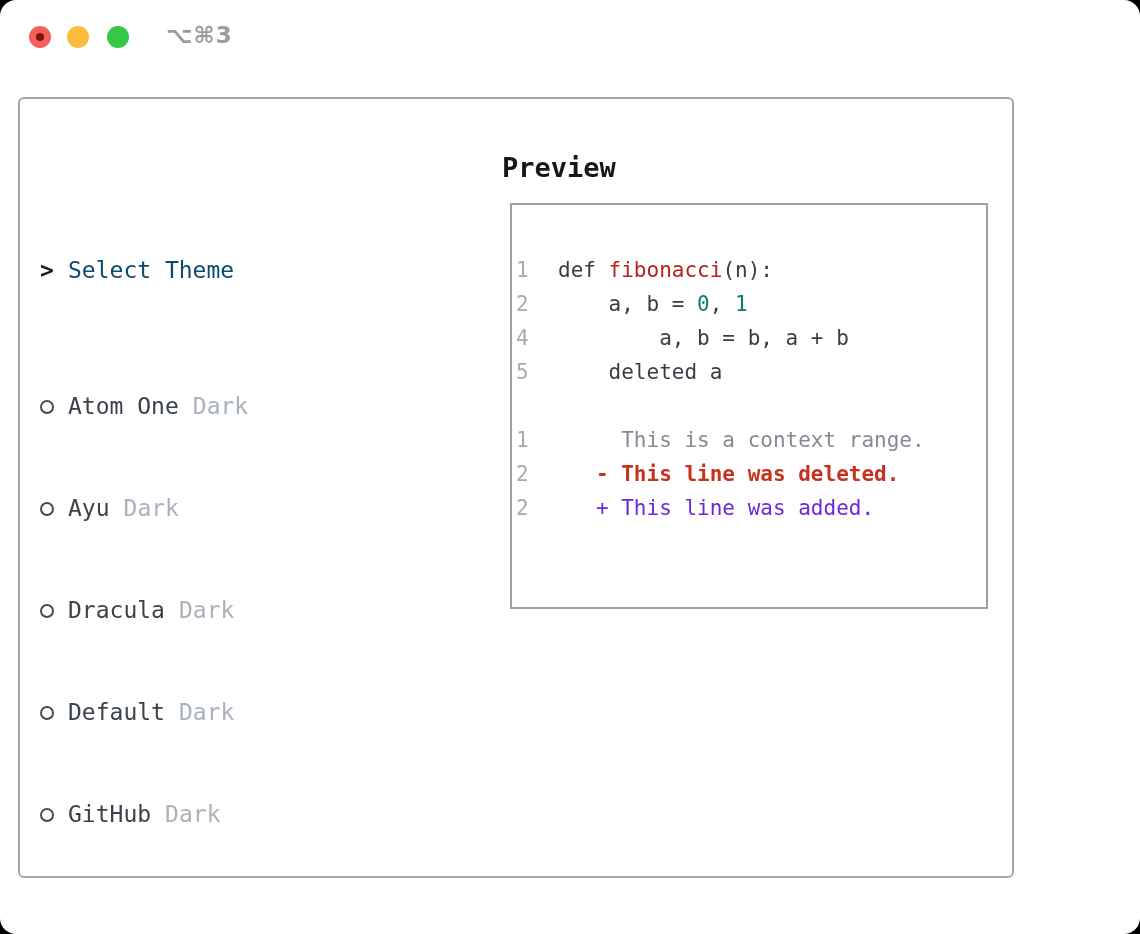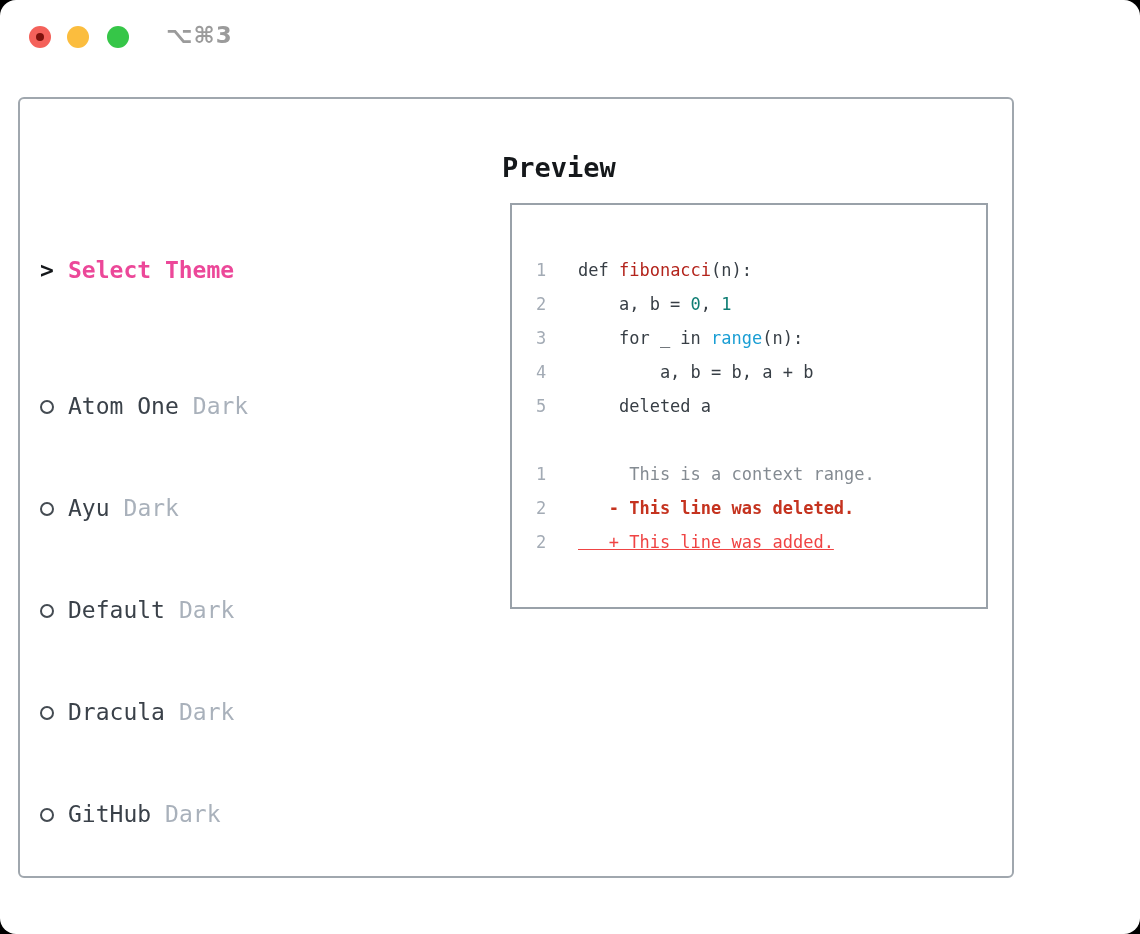--- a/index.html
+++ b/index.html
@@ -18,40 +18,40 @@
              font-weight:bold;font-size:23px;color:#9b9b9b;letter-spacing:1px;}
 
   
   .panel{position:absolute;left:18px;top:97px;width:996px;height:781px;
          border:2px solid #a0a7ae;border-radius:6px;background:#fff;box-sizing:border-box;}
 
   
   .leftcol{position:absolute;left:20px;top:52px;font-size:23px;line-height:34px;white-space:pre;}
   .row{height:34px;white-space:pre;}
   .prompt{display:inline-block;width:28px;font-weight:bold;color:#15181b;}
-  .hdr{font-weight:bold;color:#ec4899;}
+  .hdr{font-weight:normal;color:#0c4a6e;}
   .radio{display:inline-block;box-sizing:border-box;width:14px;height:14px;margin-right:14px;
          border:2px solid #444b52;border-radius:50%;vertical-align:0px;background:transparent;}
   .nm{color:#3a4149;}
   .sfx{color:#a9b1bb;margin-left:14px;}
 
   
   .preview-title{position:absolute;left:482px;top:52px;font-size:27px;line-height:34px;
                  font-weight:bold;color:#15181b;}
   .preview-box{position:absolute;left:490px;top:104px;width:478px;height:406px;box-sizing:border-box;
                border:2px solid #99a1a9;background:#fff;padding:48px 4px;overflow:hidden;}
-  .pline{height:34px;line-height:34px;font-size:17px;white-space:pre;margin-left:20px;}
+  .pline{height:34px;line-height:34px;font-size:21px;white-space:pre;}
   .g{display:inline-block;width:42px;color:#a3abb5;}
   .p{color:#373e45;}
   .fn{color:#b3241c;}
   .nb{color:#0e7d73;}
   .bi{color:#1a9ed4;}
   .ctx{color:#848b92;}
   .del{color:#c5331f;font-weight:bold;}
-  .add{color:#ef4444;text-decoration:underline;}
+  .add{color:#6d28d9;}
 </style>
 </head>
 <body>
 
 <div class="stage">
   <div class="window">
 
     <div class="titlebar">
       <div class="tl tl-close">
           <span class="dot"></span>
@@ -62,22 +62,22 @@
     </div>
 
     <div class="panel">
 
       <div class="leftcol">
 
         <div class="row"><span class="prompt">&gt;</span><span class="hdr">Select Theme</span></div>
 
         <div class="row"><span class="radio"></span><span class="nm">Atom One</span><span class="sfx">Dark</span></div>
         <div class="row"><span class="radio"></span><span class="nm">Ayu</span><span class="sfx">Dark</span></div>
+        <div class="row"><span class="radio"></span><span class="nm">Dracula</span><span class="sfx">Dark</span></div>
         <div class="row"><span class="radio"></span><span class="nm">Default</span><span class="sfx">Dark</span></div>
-        <div class="row"><span class="radio"></span><span class="nm">Dracula</span><span class="sfx">Dark</span></div>
         <div class="row"><span class="radio"></span><span class="nm">GitHub</span><span class="sfx">Dark</span></div>
         
         
         
         
         
         
 
         
 
@@ -88,21 +88,20 @@
         
 
         
       </div>
 
       <div class="preview-title">Preview</div>
 
       <div class="preview-box">
         <div class="pline"><span class="g">1</span><span class="p">def </span><span class="fn">fibonacci</span><span class="p">(n):</span></div>
         <div class="pline"><span class="g">2</span><span class="p">    a, b = </span><span class="nb">0</span><span class="p">, </span><span class="nb">1</span></div>
-        <div class="pline"><span class="g">3</span><span class="p">    for _ in </span><span class="bi">range</span><span class="p">(n):</span></div>
         <div class="pline"><span class="g">4</span><span class="p">        a, b = b, a + b</span></div>
         <div class="pline"><span class="g">5</span><span class="p">    deleted a</span></div>
         <div class="pline"></div>
         <div class="pline"><span class="g">1</span><span class="ctx">     This is a context range.</span></div>
         <div class="pline"><span class="g">2</span><span class="del">   - This line was deleted.</span></div>
         <div class="pline"><span class="g">2</span><span class="add">   + This line was added.</span></div>
       </div>
 
     </div>
   </div>

